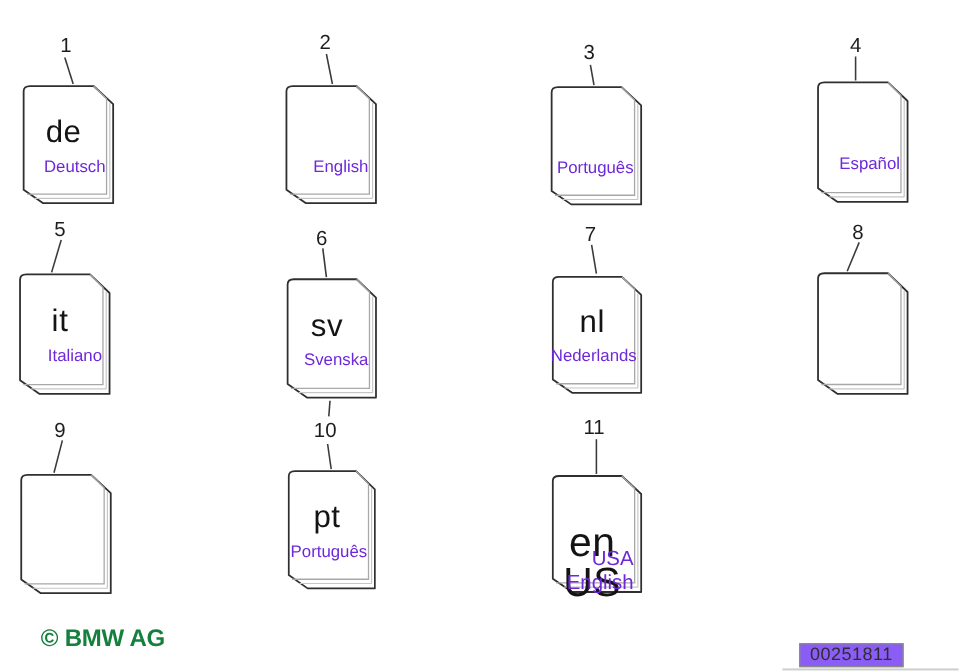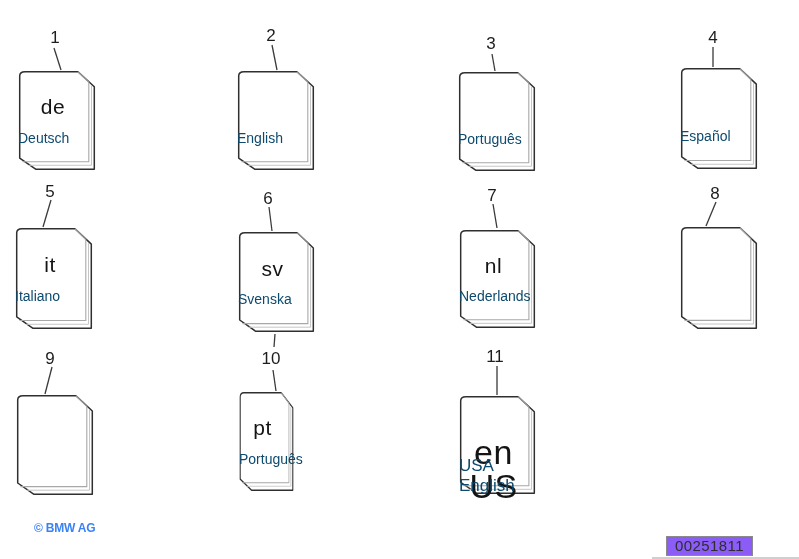--- a/index.html
+++ b/index.html
@@ -4,32 +4,32 @@
 <style>
   *{margin:0;padding:0;box-sizing:border-box}
   html,body{background:#fff}
   body{font-family:"Liberation Sans",sans-serif;}
   .page{position:relative;width:799px;height:559px;background:#ffffff;overflow:hidden}
 
   .num{position:absolute;width:34px;text-align:center;font-size:17px;color:#1d1d1d}
 
   .item{position:absolute}
   .bsvg{position:absolute;left:0;top:0;width:100%;height:100%;display:block}
-  .code{position:absolute;left:0;right:8px;top:26%;text-align:center;font-size:21px;
+  .code{position:absolute;left:0;right:8px;top:26%;text-align:center;font-size:26px;
         color:#141414;letter-spacing:.5px;line-height:1}
-  .lang{position:absolute;left:0;right:8px;top:59%;text-align:left;font-size:14px;
-        color:#0c4a6e;white-space:pre-line;line-height:1.15}
+  .lang{position:absolute;left:0;right:8px;top:59%;text-align:right;font-size:14px;
+        color:#6d28d9;white-space:pre-line;line-height:1.15}
   .item.small .code{top:40%;font-size:34px}
   .item.small .lang{top:61%;font-size:17px}
 
   .leaders{position:absolute;left:0;top:0;width:799px;height:559px;pointer-events:none}
   .leaders line{stroke:#3a3a3a;stroke-width:1.3}
 
-  .copyright{position:absolute;left:34px;top:521px;font-size:12px;font-weight:700;
-             color:#3b82f6;letter-spacing:-.2px}
+  .copyright{position:absolute;left:34px;top:521px;font-size:20px;font-weight:700;
+             color:#15803d;letter-spacing:-.2px}
   .partbox{position:absolute;left:666px;top:536px;width:87px;height:20px;
            border:1px solid #8a8a8a;background:#8b5cf6;text-align:center;font-size:15px;
            line-height:18px;color:#2e2e2e;letter-spacing:.4px}
   .bottom-line{position:absolute;left:652px;top:557px;width:147px;height:2px;background:#cfcfcf}
   .defs{position:absolute;width:0;height:0;overflow:hidden}
 </style>
 </head>
 <body>
 
 <div class="page">
@@ -126,21 +126,21 @@
     <div class="lang"></div>
   </div>
 
   <div class="item" style="left:16px;top:394px;width:78px;height:102px">
     <svg class="bsvg" viewBox="0 0 78 102" preserveAspectRatio="none">
         <use href="#book-shape"></use>
       </svg>
     <div class="code"></div>
     <div class="lang"></div>
   </div>
-  <div class="item" style="left:239px;top:391px;width:55px;height:101px">
+  <div class="item" style="left:239px;top:391px;width:75px;height:101px">
     <svg class="bsvg" viewBox="0 0 78 102" preserveAspectRatio="none">
         <use href="#book-shape"></use>
       </svg>
     <div class="code">pt</div>
     <div class="lang">Português</div>
   </div>
   <div class="item small" style="left:459px;top:395px;width:77px;height:100px">
     <svg class="bsvg" viewBox="0 0 78 102" preserveAspectRatio="none">
         <use href="#book-shape"></use>
       </svg>

